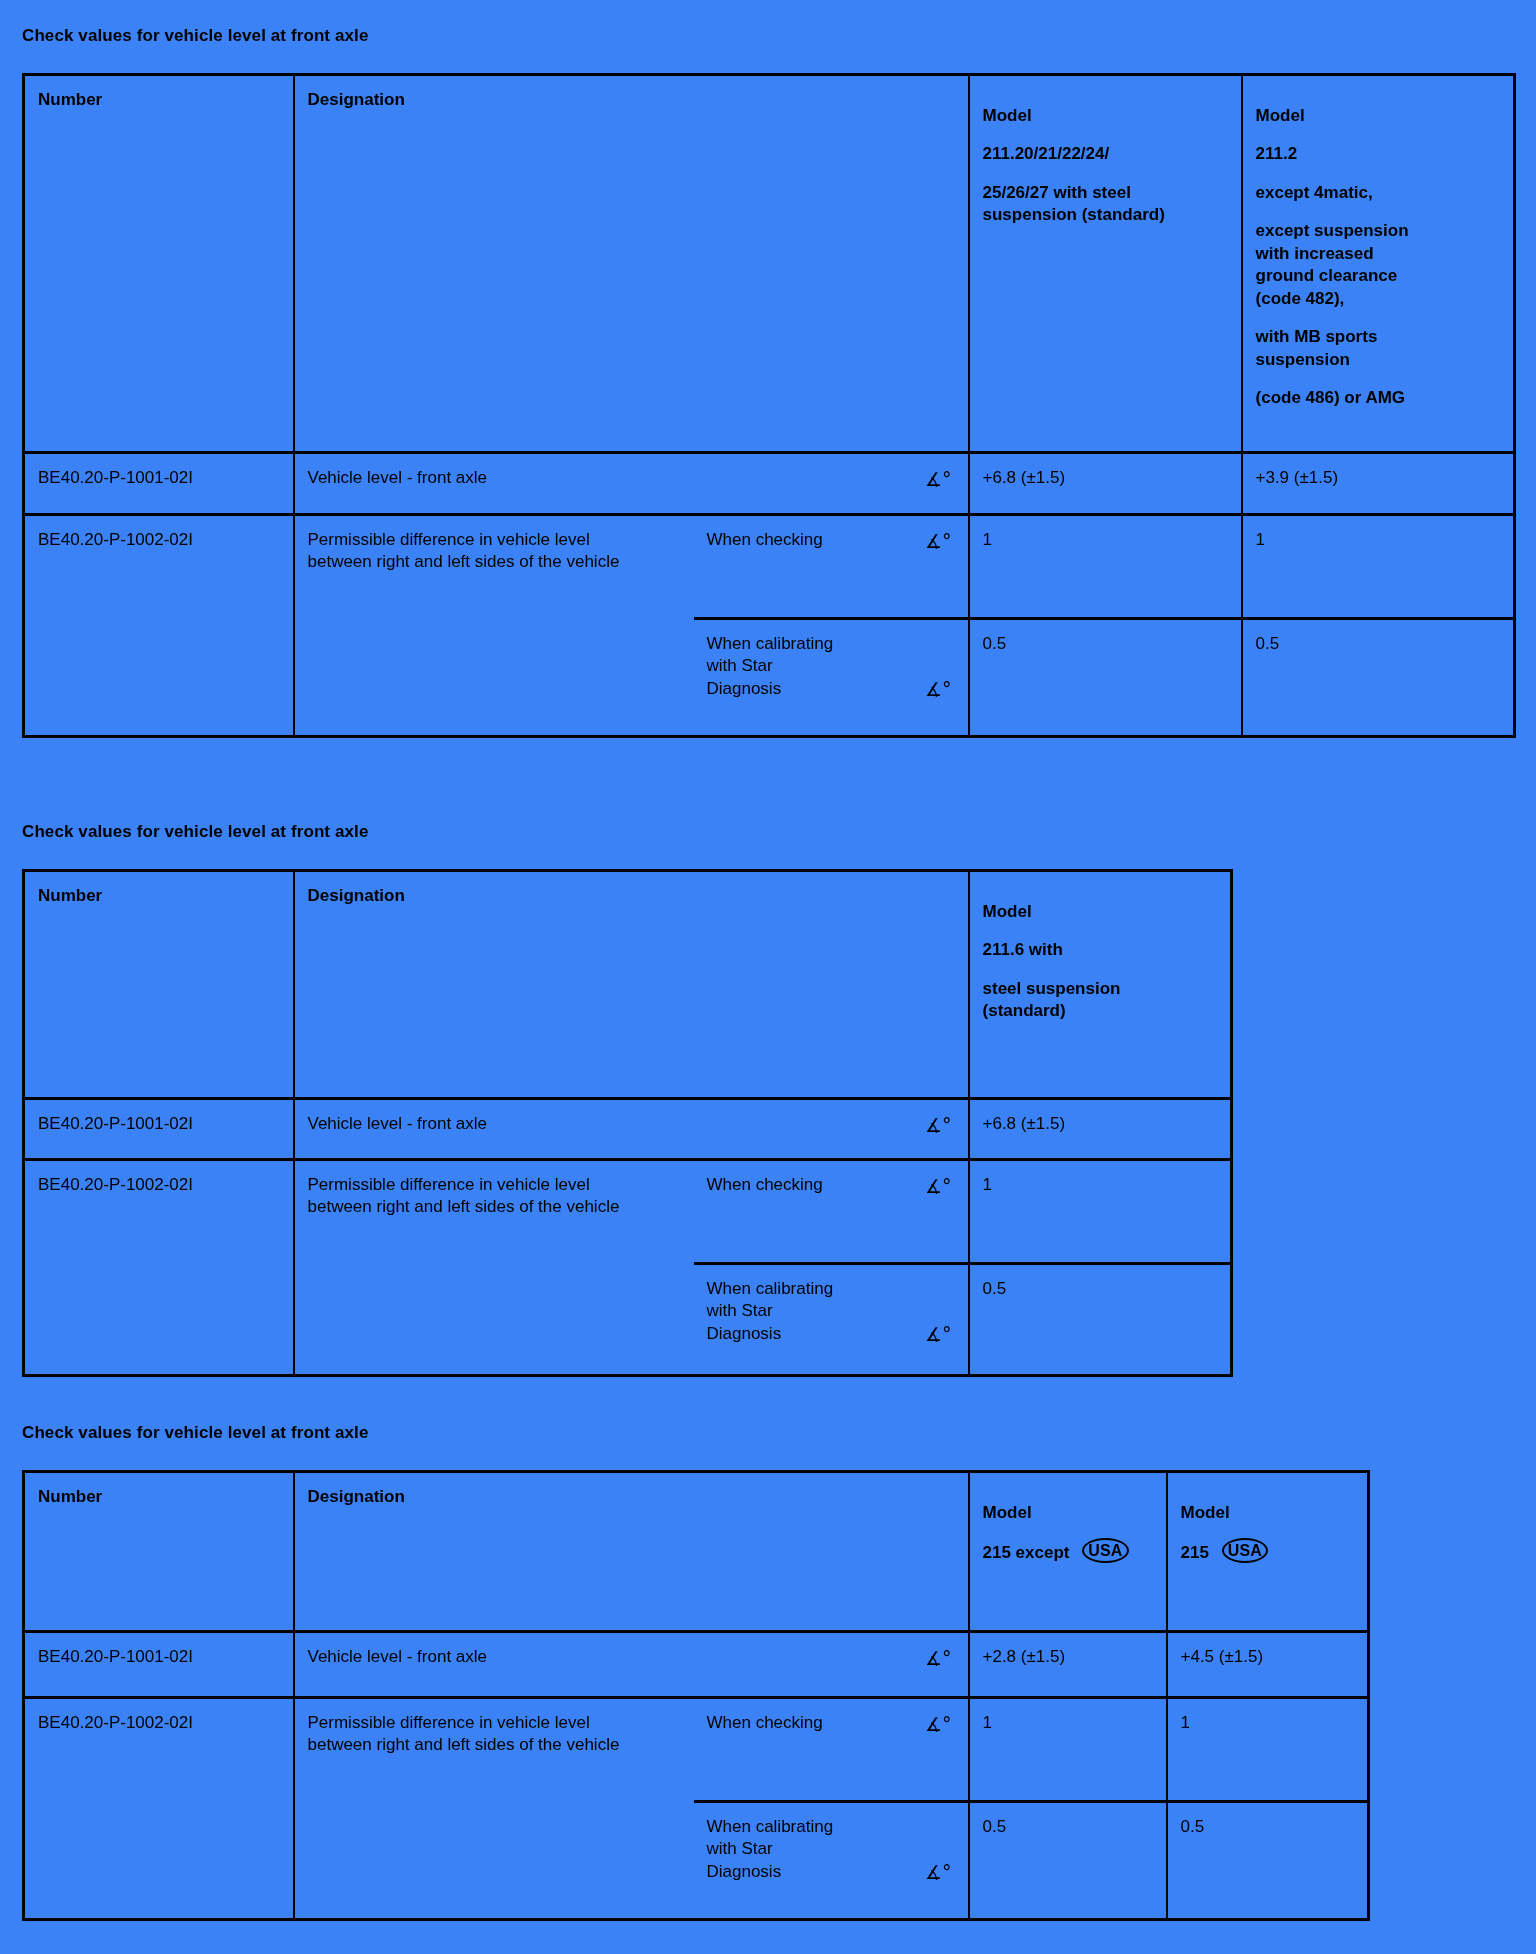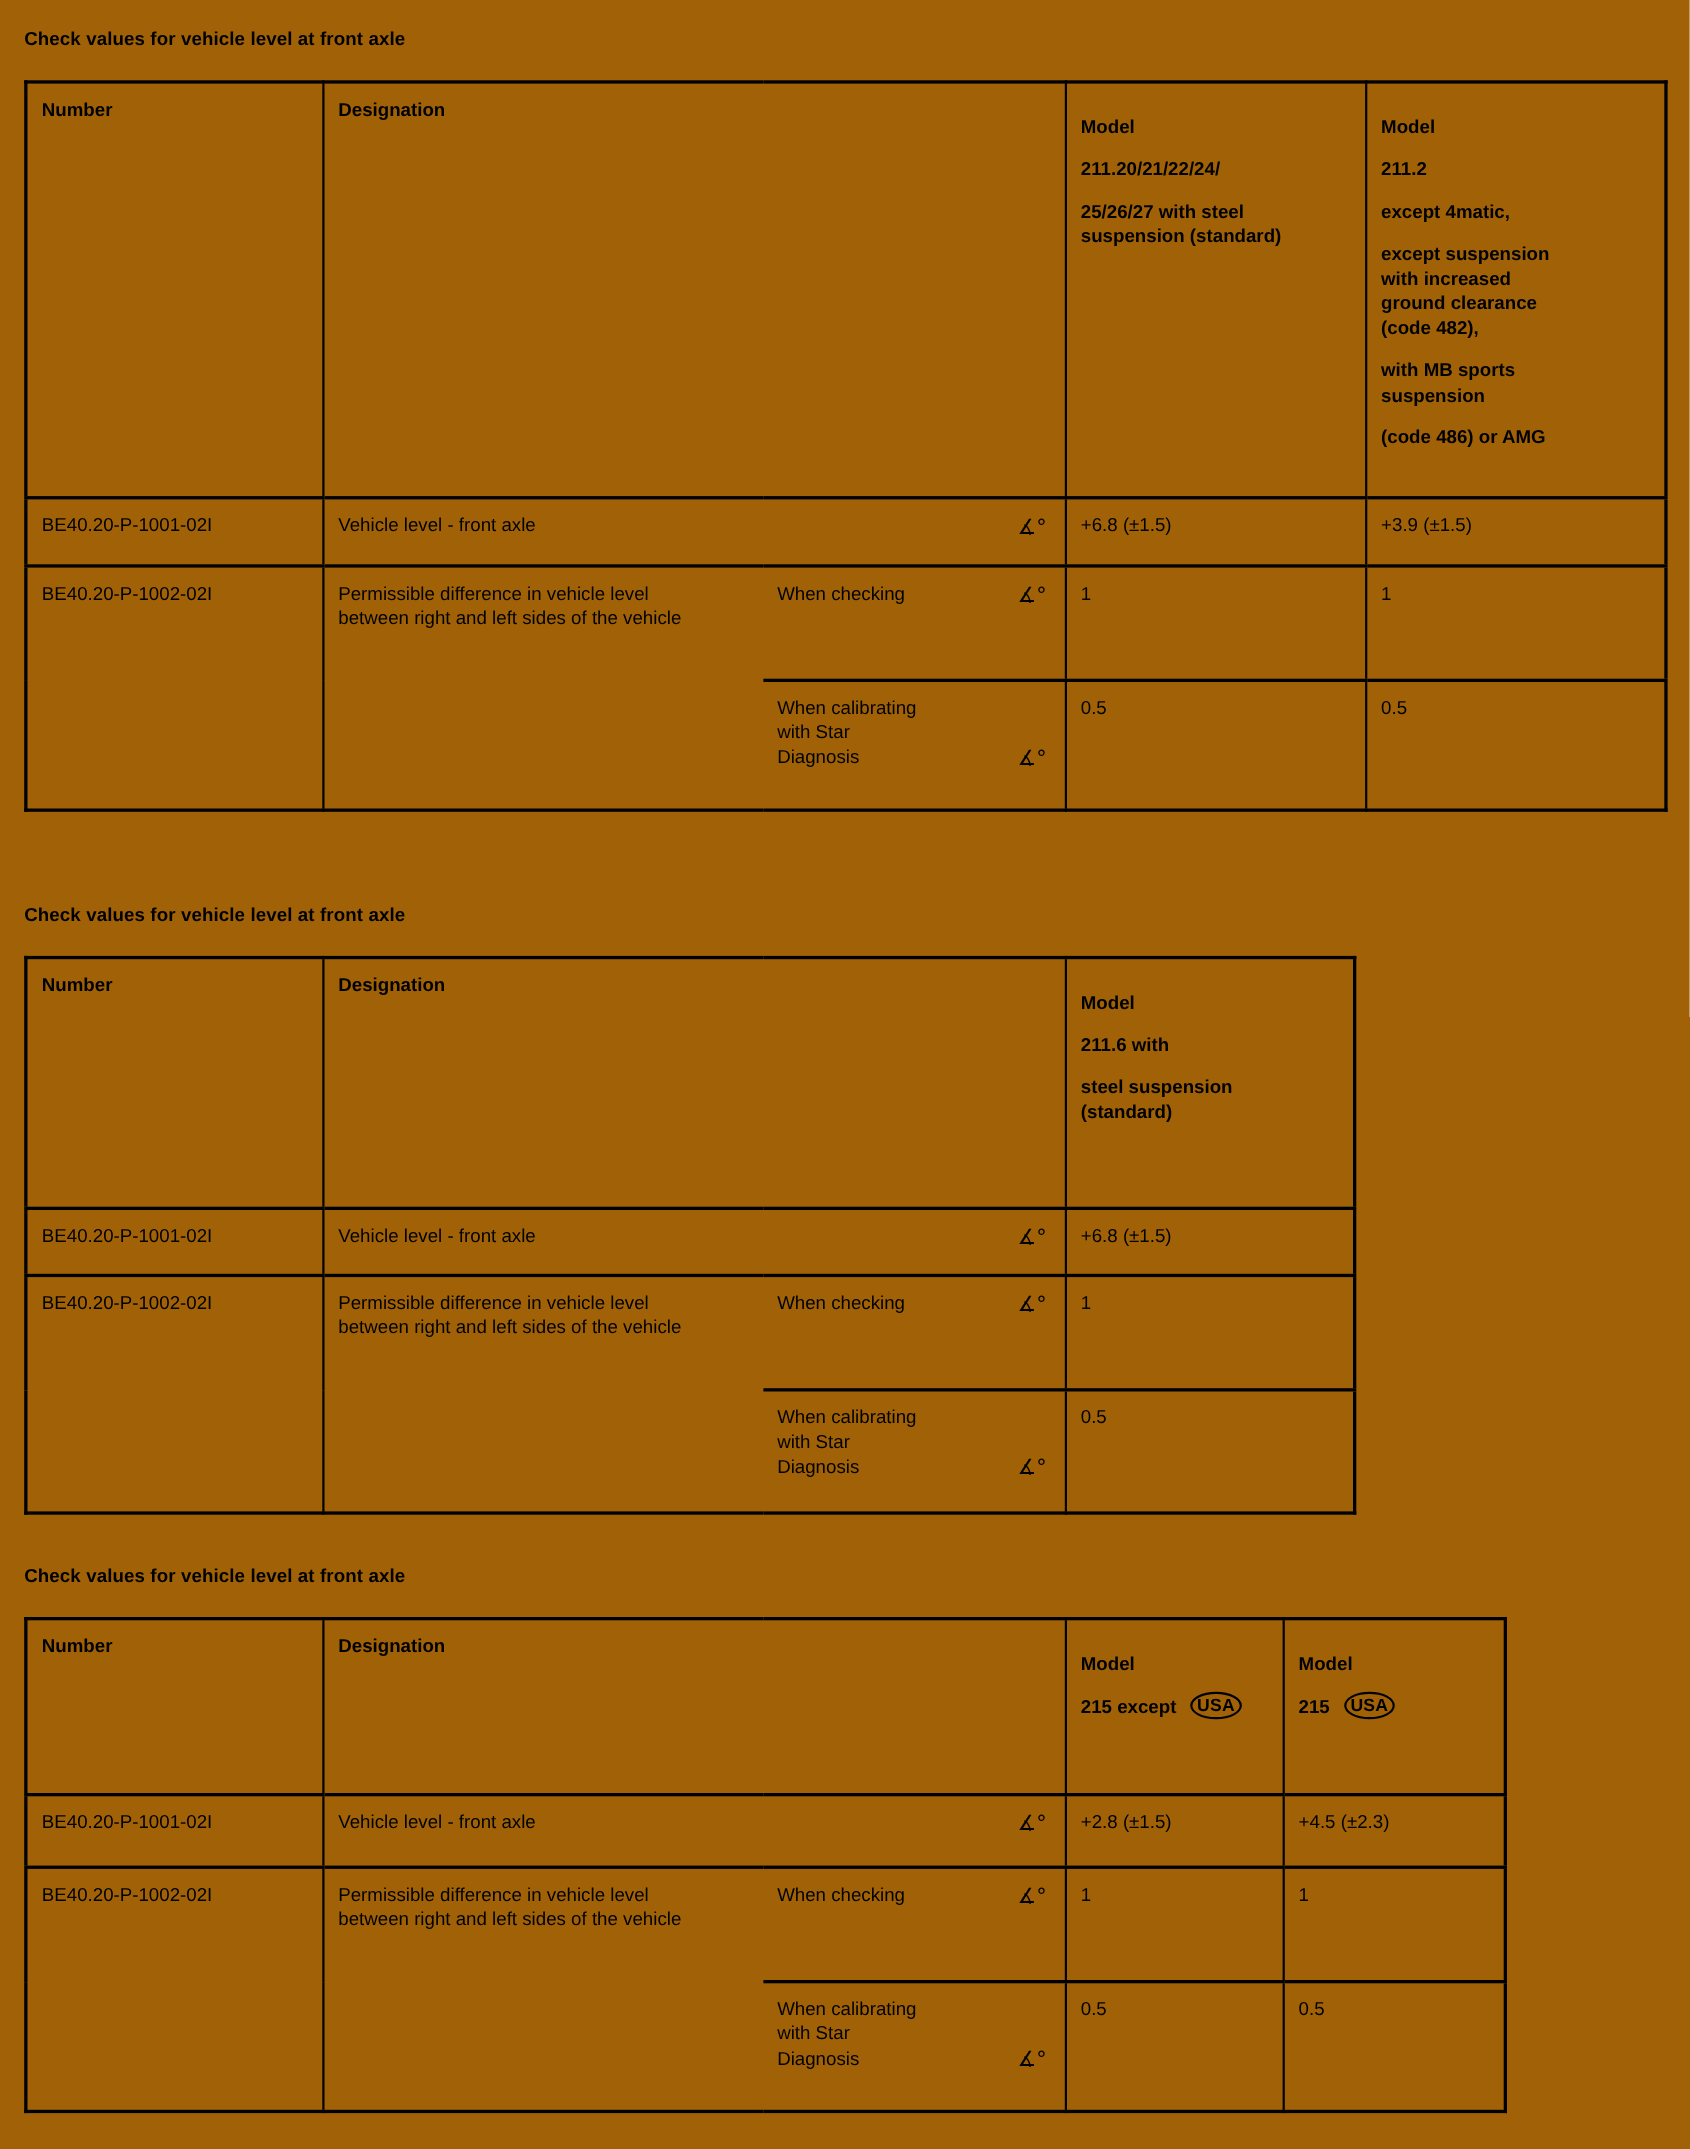--- a/index.html
+++ b/index.html
@@ -1,20 +1,20 @@
 <!DOCTYPE html>
 <html><head>
 <meta charset="utf-8">
 <style>
   html, body { margin: 0; padding: 0; background: #ffffff; }
   .page {
     width: 1536px;
     height: 1954px;
     box-sizing: border-box;
-    background: #a16207;
+    background: #3b82f6;
     color: #000000;
     padding: 26px 20px 0 22px;
     font-family: "Liberation Sans", "DejaVu Sans", sans-serif;
   }
   .section-title {
     font-size: 17px;
     font-weight: 700;
     margin: 0 0 27px 0;
     letter-spacing: 0.1px;
   }
@@ -262,21 +262,21 @@
         </tr>
         <tr class="r-main">
           <td class="cell no-lb">BE40.20-P-1001-02I</td>
           <td class="cell" colspan="2">
             <div class="flexline">
               <span>Vehicle level - front axle</span>
               <span class="angle">∡°</span>
             </div>
           </td>
           <td class="cell">+2.8 (±1.5)</td>
-          <td class="cell">+4.5 (±2.3)</td>
+          <td class="cell">+4.5 (±1.5)</td>
         </tr>
         <tr class="r-sub-a">
           <td class="cell no-lb" rowspan="2">BE40.20-P-1002-02I</td>
           <td class="cell" rowspan="2">
             <span class="dwrap">Permissible difference in vehicle level between right and left sides of the vehicle</span>
           </td>
           <td class="cell no-lb bb">
             <div class="flexline">
               <span class="ctext">When checking</span>
               <span class="angle">∡°</span>

